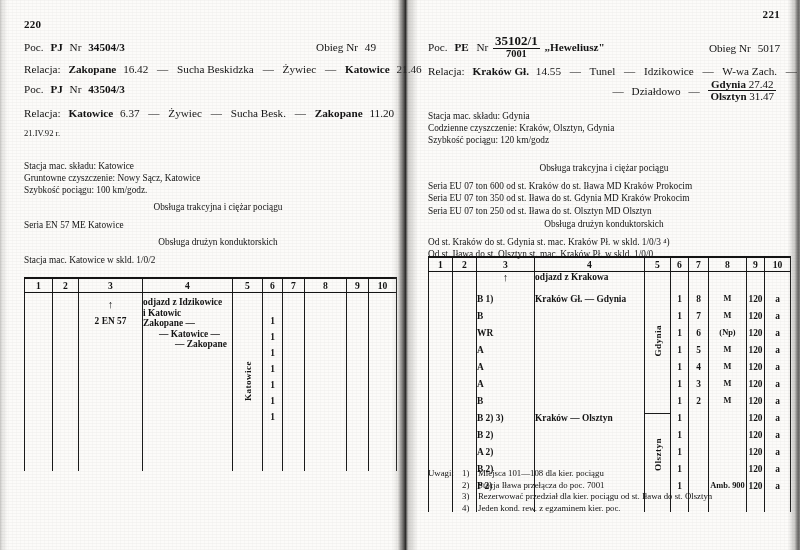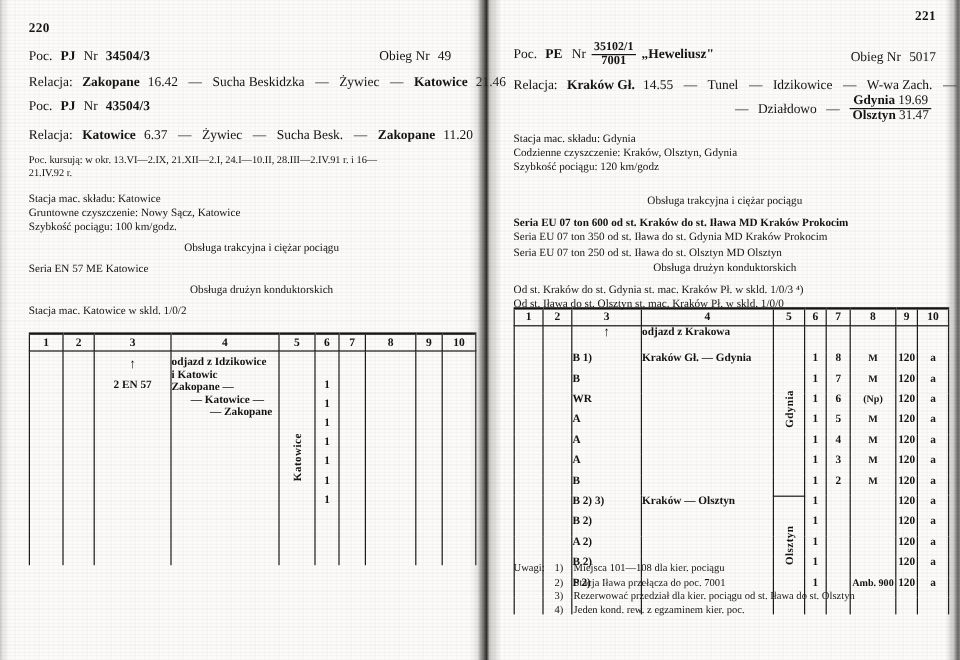--- a/index.html
+++ b/index.html
@@ -115,21 +115,21 @@
   .frac {
     display: inline-block;
     vertical-align: -0.45em;
     text-align: center;
     margin: 0 2px;
     line-height: 1.04;
   }
   .frac .num {
     display: block;
     font-weight: bold;
-    font-size: 10px;
+    font-size: 13px;
     padding: 0 2px 0px;
   }
   .frac .den {
     display: block;
     font-weight: bold;
     font-size: 10.4px;
     border-top: 1px solid #161616;
     padding: 0px 2px 0;
   }
   .frac.wide .num, .frac.wide .den { font-size: 11px; }
@@ -249,21 +249,20 @@
         <span>Żywiec</span>
         <span class="ind" style="margin:0 6px;">—</span>
         <span>Sucha Besk.</span>
         <span class="ind" style="margin:0 6px;">—</span>
         <b>Zakopane</b>
         <span class="ind" style="margin-left:4px;">11.20</span>
       </div>
     </div>
 
     <div class="blk" style="top:128px;">
-      <div class="xs">Poc. kursują: w okr. 13.VI—2.IX, 21.XII—2.I, 24.I—10.II, 28.III—2.IV.91 r. i 16—</div>
       <div class="xs">21.IV.92 r.</div>
     </div>
 
     <div class="blk" style="top:160px;">
       <div class="sm">Stacja mac. składu: Katowice</div>
       <div class="sm">Gruntowne czyszczenie: Nowy Sącz, Katowice</div>
       <div class="sm">Szybkość pociągu: 100 km/godz.</div>
     </div>
 
     <div class="blk" style="top:201px;">
@@ -377,39 +376,39 @@
         <span>W-wa Zach.</span>
         <span class="ind" style="margin-left:6px;">—</span>
       </div>
       <div class="line" style="text-align:right; line-height:24px; padding-right:2px;">
         <span class="ind">—</span>
         <span class="ind" style="margin:0 5px;">Działdowo</span>
         <span class="ind" style="margin-right:4px;">—</span>
         <span class="frac wide">
           <span class="num">
             <span>Gdynia</span>
-            <i>19.69</i>
+            <i>27.42</i>
           </span>
           <span class="den">
             <span>Olsztyn</span>
             <i>31.47</i>
           </span>
         </span>
       </div>
     </div>
 
     <div class="blk" style="top:110px;">
       <div class="sm">Stacja mac. składu: Gdynia</div>
       <div class="sm">Codzienne czyszczenie: Kraków, Olsztyn, Gdynia</div>
       <div class="sm">Szybkość pociągu: 120 km/godz</div>
     </div>
 
     <div class="blk" style="top:162px;">
       <div class="sm ctr">Obsługa trakcyjna i ciężar pociągu</div>
-      <div class="sm" style="margin-top:6px;font-weight:bold;">Seria EU 07 ton 600 od st. Kraków do st. Iława MD Kraków Prokocim</div>
+      <div class="sm" style="margin-top:6px;">Seria EU 07 ton 600 od st. Kraków do st. Iława MD Kraków Prokocim</div>
       <div class="sm">Seria EU 07 ton 350 od st. Iława do st. Gdynia MD Kraków Prokocim</div>
       <div class="sm">Seria EU 07 ton 250 od st. Iława do st. Olsztyn MD Olsztyn</div>
     </div>
 
     <div class="blk" style="top:218px;">
       <div class="sm ctr">Obsługa drużyn konduktorskich</div>
       <div class="sm" style="margin-top:6px;">Od st. Kraków do st. Gdynia st. mac. Kraków Pł. w skld. 1/0/3 ⁴)</div>
       <div class="sm">Od st. Iława do st. Olsztyn st. mac. Kraków Pł. w skld. 1/0/0</div>
     </div>
 

